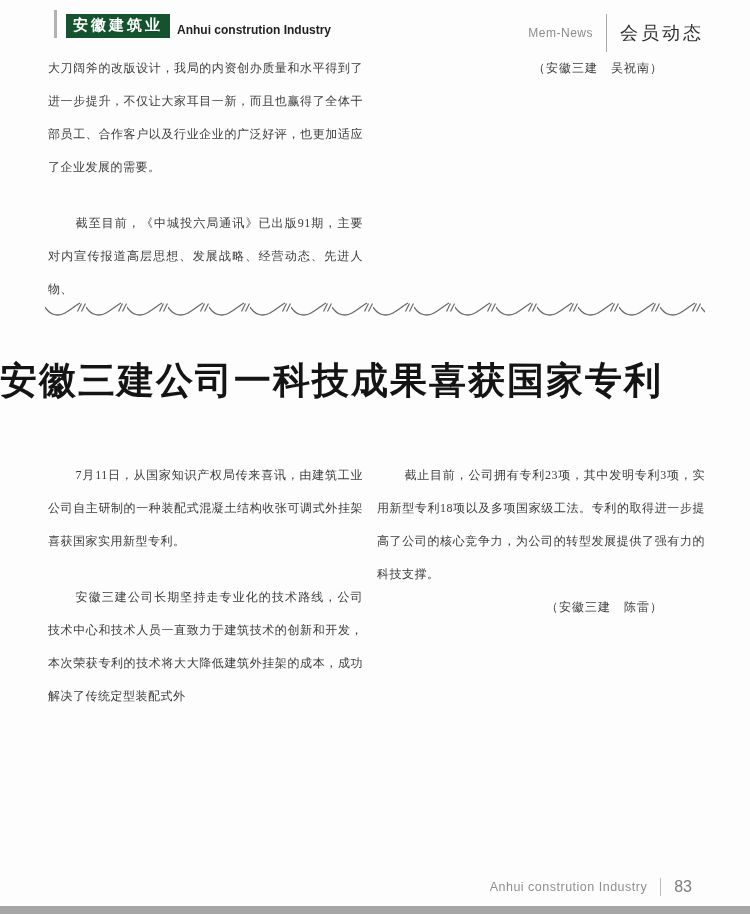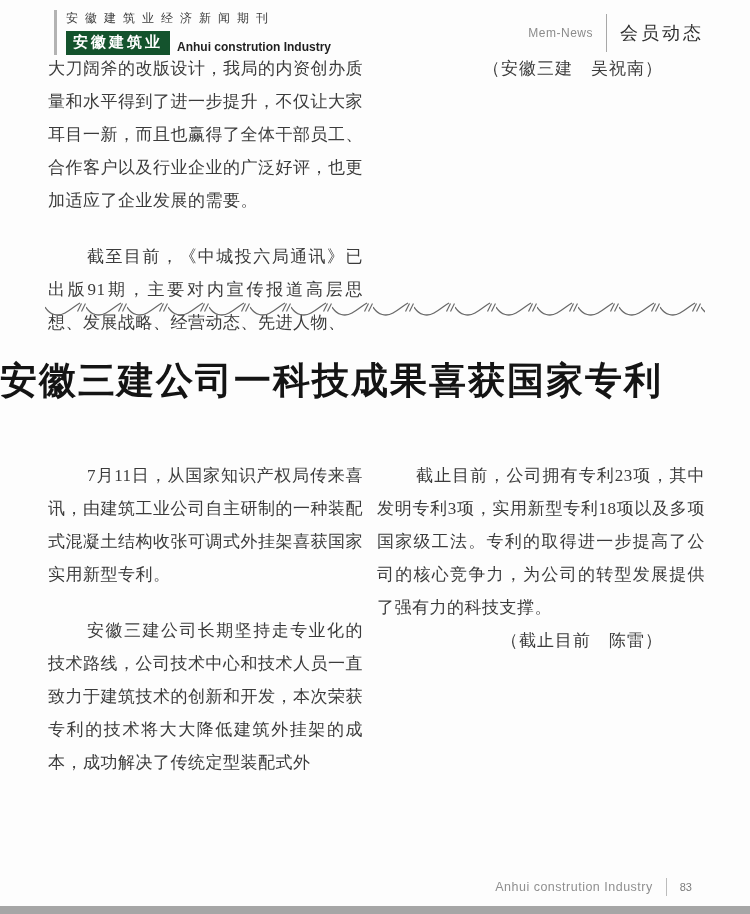--- a/index.html
+++ b/index.html
@@ -35,21 +35,21 @@
   }
   .section-en {
     font-family:"Liberation Sans","DejaVu Sans",sans-serif;
     font-size:12px; color:#8b8b8b; letter-spacing:0.5px;
   }
   .section-divider { width:1px; height:38px; background:#a8a8a8; margin:0 13px; }
   .section-cn { font-size:18px; color:#2e2e2e; letter-spacing:3px; white-space:nowrap; }
 
   
   .col {
-    position:absolute; font-size:17px; line-height:33px; color:#3b3b3b;
+    position:absolute; font-size:12px; line-height:33px; color:#3b3b3b;
     text-align:justify; letter-spacing:0.5px;
   }
   .col p { margin:0; }
   .col p.indent { text-indent:2.3em;margin-top:23px; }
   .a1-left  { left:48px;  top:52px;  width:315px; }
   .a1-right { left:377px; top:52px;  width:328px; }
   .a2-left  { left:48px;  top:436px; width:315px; }
   .a2-right { left:377px; top:436px; width:328px; }
   .attribution { text-align:right; padding-right:42px; letter-spacing:1px; }
 
@@ -64,32 +64,31 @@
   }
 
   
   .footer {
     position:absolute; right:58px; top:878px;
     display:flex; align-items:center;
     font-family:"Liberation Sans","DejaVu Sans",sans-serif;
   }
   .footer-journal { font-size:12.5px; color:#8f8f8f; letter-spacing:0.5px; }
   .footer-divider { width:1px; height:18px; background:#bcbcbc; margin:0 13px; }
-  .footer-page { font-size:11px; color:#7c7c7c; }
+  .footer-page { font-size:16px; color:#7c7c7c; }
   .bottom-bar {
     position:absolute; left:0; bottom:0; width:750px; height:8px; background:#a6a6a6;
   }
 </style>
 </head>
 <body>
 
 <div class="page">
 
   <div class="masthead">
-    <div class="masthead-top">安徽建筑业经济新闻期刊</div>
     <div class="masthead-row">
       <span class="masthead-box">安徽建筑业</span>
       <span class="masthead-en">Anhui constrution Industry</span>
     </div>
   </div>
 
   <div class="section-tag">
     <span class="section-en">Mem-News</span>
     <span class="section-divider"></span>
     <span class="section-cn">会员动态</span>
@@ -116,21 +115,21 @@
 
   <div class="headline">安徽三建公司一科技成果喜获国家专利</div>
 
   <div class="col a2-left">
     <p class="indent">7月11日，从国家知识产权局传来喜讯，由建筑工业公司自主研制的一种装配式混凝土结构收张可调式外挂架喜获国家实用新型专利。</p>
     <p class="indent">安徽三建公司长期坚持走专业化的技术路线，公司技术中心和技术人员一直致力于建筑技术的创新和开发，本次荣获专利的技术将大大降低建筑外挂架的成本，成功解决了传统定型装配式外</p>
   </div>
 
   <div class="col a2-right">
     <p class="indent">截止目前，公司拥有专利23项，其中发明专利3项，实用新型专利18项以及多项国家级工法。专利的取得进一步提高了公司的核心竞争力，为公司的转型发展提供了强有力的科技支撑。</p>
-    <p class="attribution">（截止目前　陈雷）</p>
+    <p class="attribution">（安徽三建　陈雷）</p>
   </div>
 
   <div class="footer">
     <span class="footer-journal">Anhui constrution Industry</span>
     <span class="footer-divider"></span>
     <span class="footer-page">83</span>
   </div>
   <div class="bottom-bar"></div>
 
 </div>

